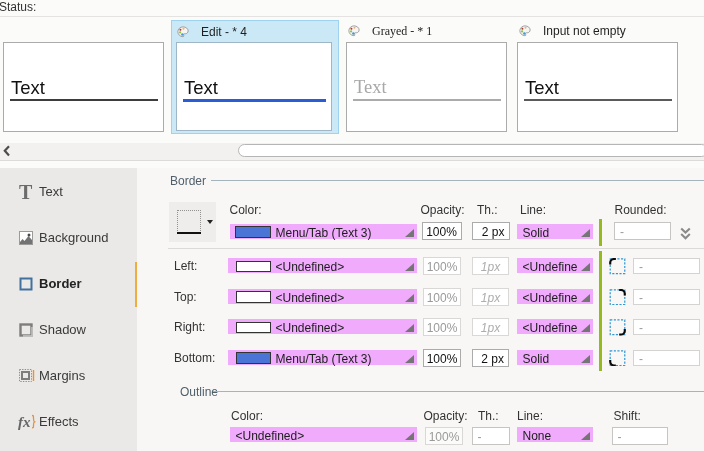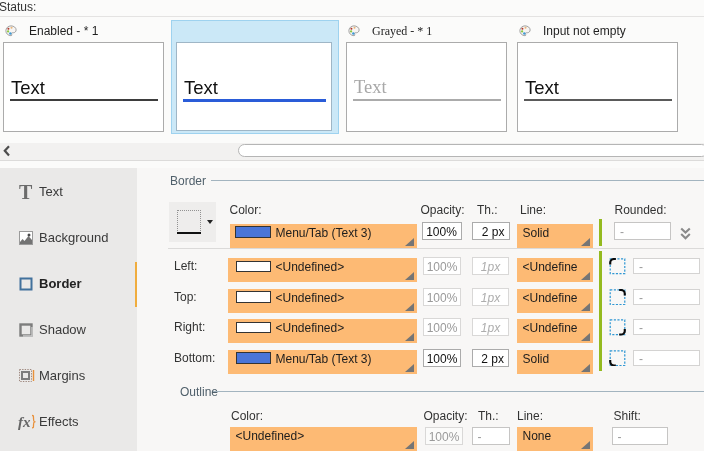--- a/index.html
+++ b/index.html
@@ -31,21 +31,21 @@
   .sitem .lbl { position:absolute; left:39px; top:4px; font-size:13px; color:#3a3a3a; }
   .sitem svg { position:absolute; left:18px; top:4px; }
   #orange { left:135px; top:262px; width:3px; height:45px; background:#f0ad3e; }
 
   
   #main { left:137px; top:168px; width:567px; height:283px; background:#f8f7f6; }
   .shead { position:absolute; font-size:12px; color:#50606b; }
   .sline { position:absolute; height:0; border-top:1px solid #a3b4bf; }
 
   .flabel { position:absolute; font-size:12px; color:#333; }
-  .drop { position:absolute; background:#fdba74; height:24px; }
+  .drop { position:absolute; background:#f0abfc; height:15px; }
   .drop .dtxt { position:absolute; left:46px; top:2px; font-size:12px; color:#1d1d1d; white-space:nowrap; overflow:hidden; }
   .drop .tri { position:absolute; right:3px; bottom:2px; width:0; height:0; border-left:9px solid transparent; border-bottom:8px solid #757575; }
   .drop .sw { position:absolute; left:5px; top:2.5px; width:36px; height:11.5px; border:1px solid #333; background:#fff; }
   .drop .sw.s2 { left:8px; width:35px; }
   .inp { position:absolute; background:#fff; border:1px solid #ababab; height:18px; font-size:12px; color:#111; }
   .inp.dis { border:1px solid #d9d8d7; color:#9a9a9a; }
   .inp .t { position:absolute; top:2px; right:4px; }
   .inp .c { position:absolute; top:2px; left:0; right:0; text-align:center; }
   .inp .l { position:absolute; top:2px; left:5px; }
   .ital { font-style:italic; color:#adadad; }
@@ -53,37 +53,37 @@
   .corner { position:absolute; left:608.5px; width:17px; height:16.5px; }
   .sep { position:absolute; left:168px; width:536px; height:0; border-top:1px solid #dbdad9; }
 </style>
 </head>
 <body>
 
 <div id="status" class="abs">Status:</div>
 <div id="topline" class="abs"></div>
 
 <div class="card abs" style="left:0px;">
+  <div class="pv">
+      <div class="txt">Text</div>
+      <div class="ul" style="background:#3d3d3d;"></div>
+    </div>
+</div>
+
+<div class="card abs sel" style="left:171px;">
   <div class="hdr">
       <svg class="pal" width="12" height="12" viewBox="0 0 14 14">
         <path d="M7 1 C3.7 1 1 3.5 1 6.7 c0 3.2 2.7 5.8 6 5.8 c0.6 0 1-0.4 1-1 c0-0.3-0.1-0.5-0.3-0.7 c-0.2-0.2-0.3-0.4-0.3-0.7 c0-0.6 0.4-1 1-1 h1.2 c1.9 0 3.4-1.5 3.4-3.3 C13 3.1 10.3 1 7 1 Z" fill="#f7f5f3" stroke="#8a8a8a" stroke-width="0.9"></path>
         <circle cx="4" cy="4.4" r="1.2" fill="#b03a2e"></circle>
         <circle cx="7.6" cy="3.2" r="1.2" fill="#e8b67a"></circle>
         <circle cx="3.6" cy="7.5" r="1.3" fill="#8cc63f"></circle>
         <circle cx="6.2" cy="10" r="1.4" fill="#3d9bd6"></circle>
       </svg>
-  <div class="ttl">Enabled - * 1</div>
-    </div>
-  <div class="pv">
-      <div class="txt">Text</div>
-      <div class="ul" style="background:#3d3d3d;"></div>
-    </div>
-</div>
-
-<div class="card abs sel" style="left:171px;">
+  <div class="ttl">Edit - * 4</div>
+    </div>
   <div class="pv">
       <div class="txt">Text</div>
       <div class="ul" style="background:#2a5cd8; height:2.5px;"></div>
     </div>
 </div>
 
 <div class="card abs" style="left:343px;font-family:Liberation Serif, serif;">
   <div class="hdr">
       <svg class="pal" width="12" height="12" viewBox="0 0 14 14">
         <path d="M7 1 C3.7 1 1 3.5 1 6.7 c0 3.2 2.7 5.8 6 5.8 c0.6 0 1-0.4 1-1 c0-0.3-0.1-0.5-0.3-0.7 c-0.2-0.2-0.3-0.4-0.3-0.7 c0-0.6 0.4-1 1-1 h1.2 c1.9 0 3.4-1.5 3.4-3.3 C13 3.1 10.3 1 7 1 Z" fill="#f7f5f3" stroke="#8a8a8a" stroke-width="0.9"></path>

